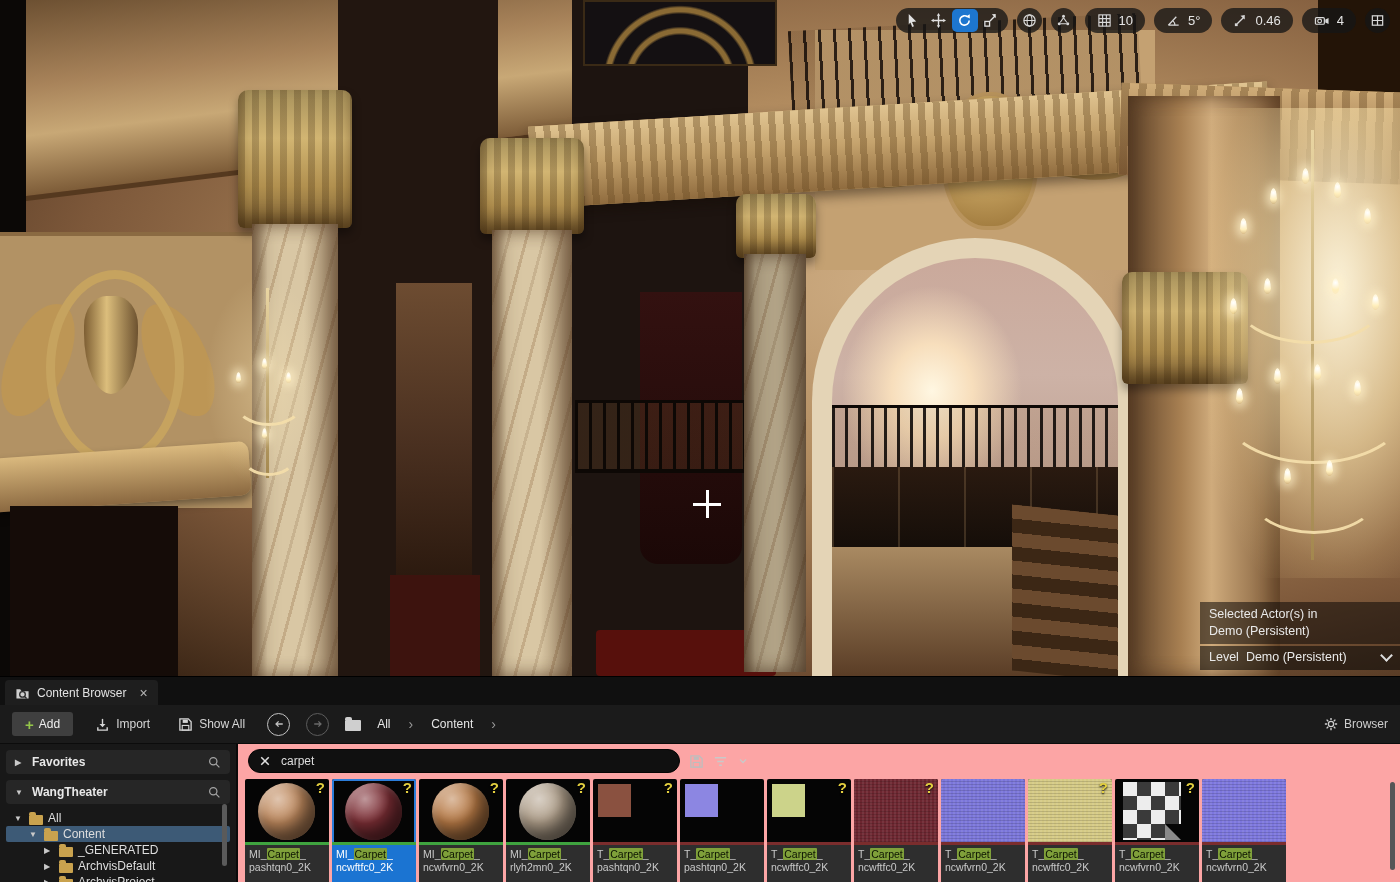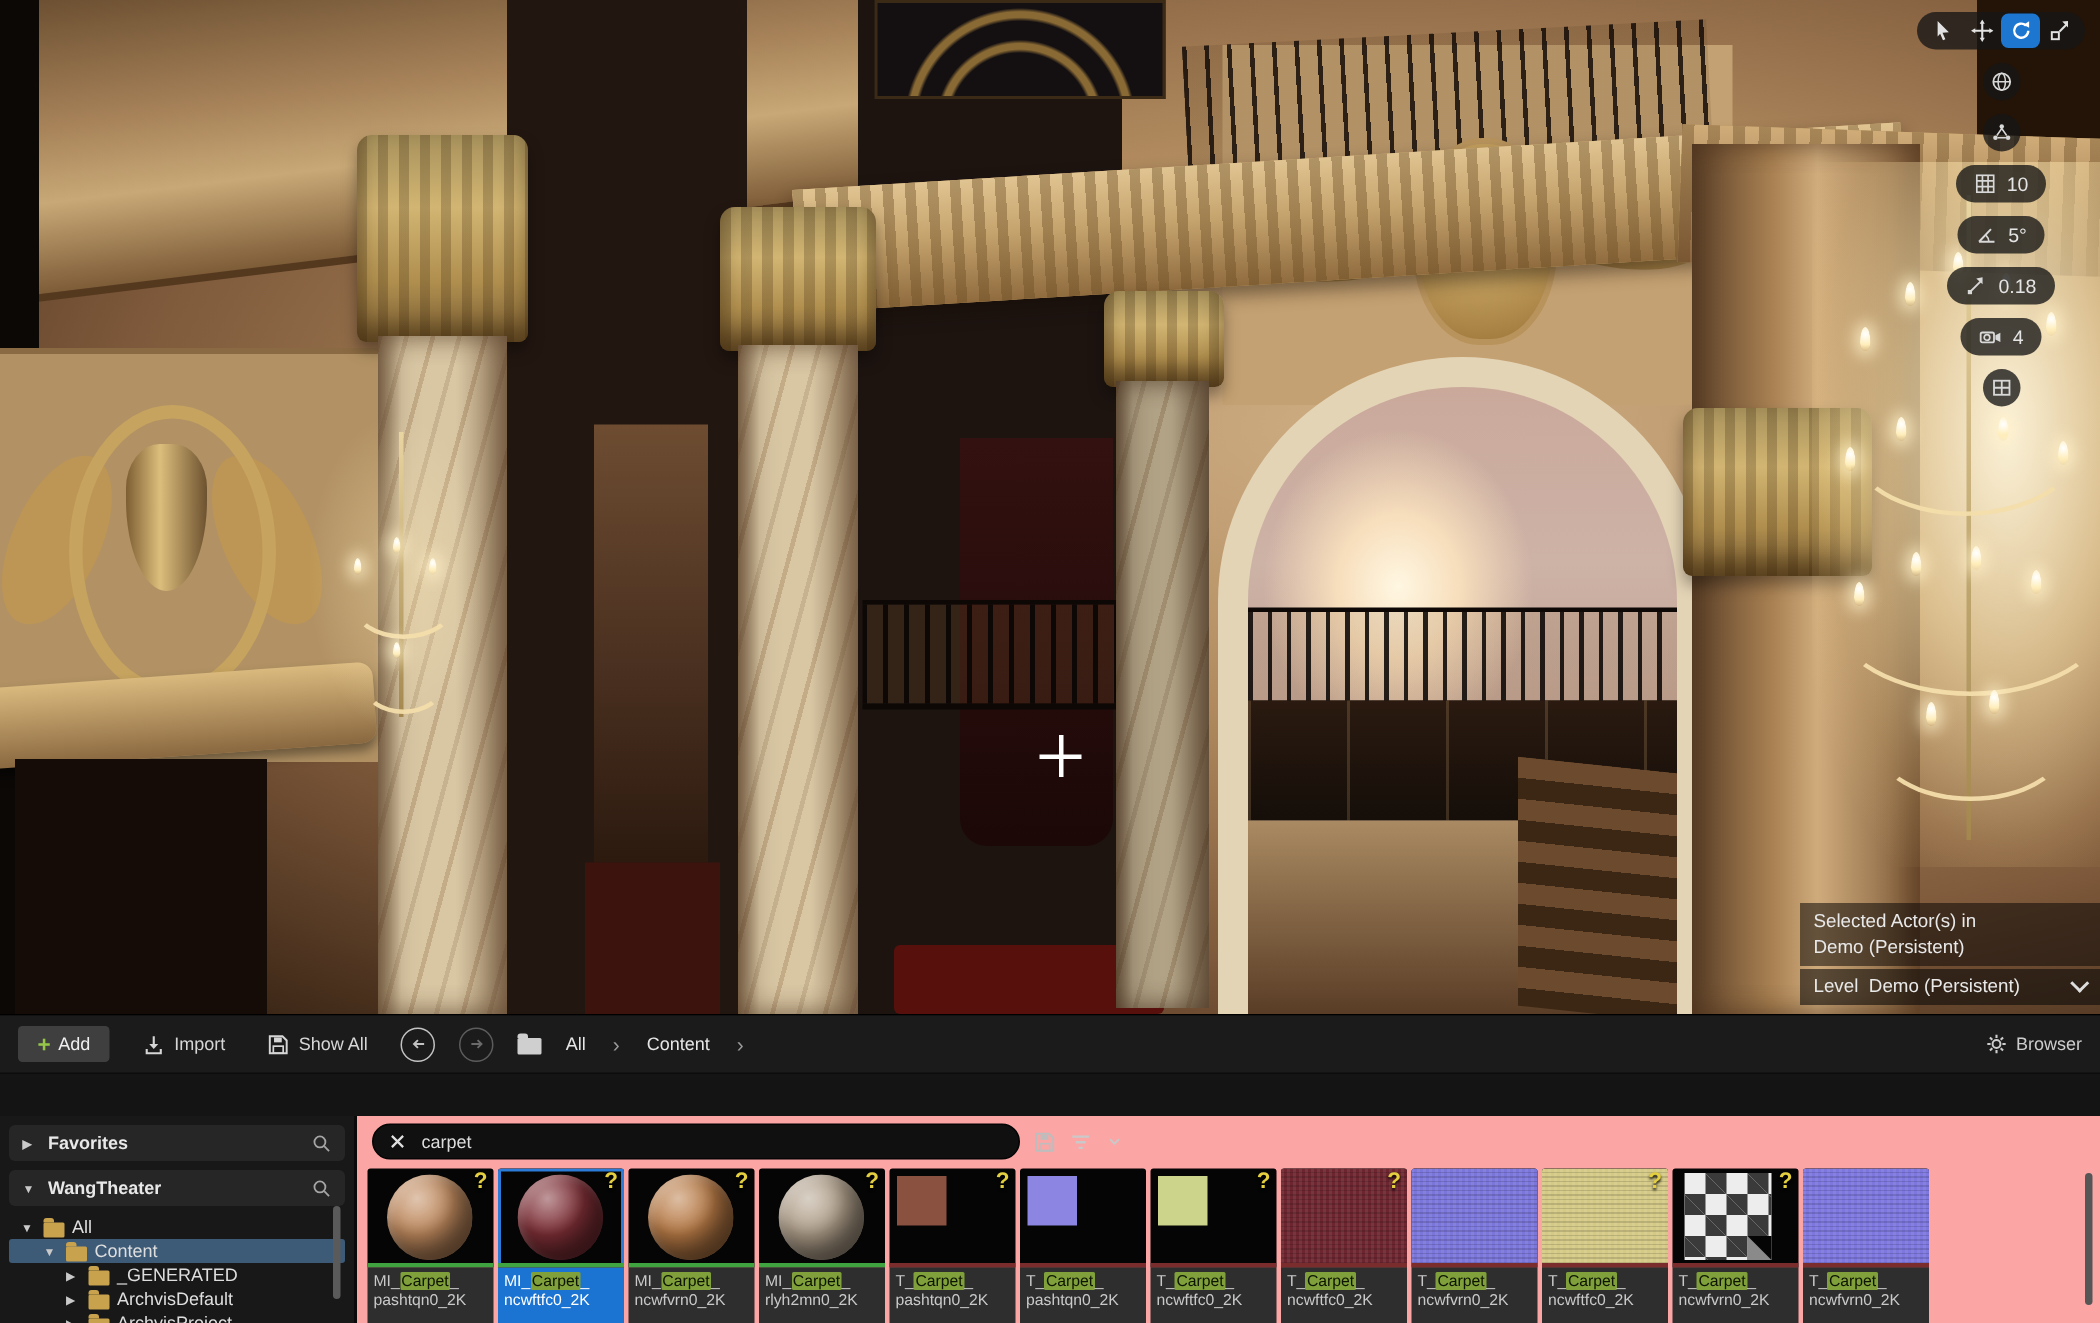--- a/index.html
+++ b/index.html
@@ -80,21 +80,21 @@
   .flame{position:absolute;width:7px;height:16px;border-radius:50% 50% 50% 50%/65% 65% 35% 35%;
     background:radial-gradient(circle at 50% 30%,#fff,#ffeebb 60%,rgba(255,220,150,.25));
     box-shadow:0 0 10px 4px rgba(255,240,200,.75);}
   .flame.sm{width:5px;height:11px;}
   #sc-cross{left:693px;top:490px;width:28px;height:28px;}
   #sc-cross::before{content:"";position:absolute;left:0;top:13px;width:28px;height:2.5px;background:#fff;}
   #sc-cross::after{content:"";position:absolute;left:13px;top:0;width:2.5px;height:28px;background:#fff;}
   
   .vp-tb{position:absolute;top:8px;display:flex;align-items:center;gap:9px;z-index:5;}
   #vp-tb-left{left:10px;}
-  #vp-tb-right{right:10px;flex-direction:column;}
+  #vp-tb-right{right:10px;}
   .pill,.circ,.vtgroup{background:rgba(22,22,22,.78);color:#e4e4e4;display:flex;align-items:center;}
   .pill{height:25px;border-radius:13px;padding:0 12px;gap:7px;font-size:13px;}
   .circ{width:25px;height:25px;border-radius:50%;justify-content:center;}
   .vtgroup{height:25px;border-radius:13px;padding:0 4px;}
   .vtool{width:26px;height:23px;display:flex;align-items:center;justify-content:center;border-radius:5px;}
   .vtool.active{background:var(--accent,#1d76cf);}
   .pill svg,.circ svg,.vtool svg{display:block;}
   .sphere-ico{width:13px;height:13px;border-radius:50%;background:radial-gradient(circle at 35% 30%,#f2f2f2,#8a8a8a 60%,#464646);}
   .vval{font-size:13px;color:#e4e4e4;}
   
@@ -297,21 +297,21 @@
           <path d="M9.5 13a6.5 6.5 0 0 0-2-4.6" stroke="#d8d8d8" stroke-width="1.2" fill="none"></path>
         </svg>
       <span class="vval">5°</span>
     </div>
     <div class="pill">
       <svg width="15" height="15" viewBox="0 0 16 16">
           <rect x="2" y="11" width="3" height="3" fill="#d8d8d8"></rect>
           <path d="M4.5 11.5L11.5 4.5" stroke="#d8d8d8" stroke-width="1.4"></path>
           <polygon points="12.5,2 12.5,7 8,2.8" fill="#d8d8d8"></polygon>
         </svg>
-      <span class="vval">0.18</span>
+      <span class="vval">0.46</span>
     </div>
     <div class="pill">
       <svg width="16" height="15" viewBox="0 0 17 16">
           <rect x="1.5" y="5" width="9.5" height="7" rx="1.2" stroke="#d8d8d8" stroke-width="1.3" fill="none"></rect>
           <circle cx="6" cy="8.5" r="2" stroke="#d8d8d8" stroke-width="1.2" fill="none"></circle>
           <polygon points="12,7 15.5,5.2 15.5,11.8 12,10" fill="#d8d8d8"></polygon>
         </svg>
       <span class="vval">4</span>
     </div>
     <div class="circ">
@@ -329,20 +329,31 @@
     </div>
     <div class="levelrow">
       <span>Level</span>
       <span>Demo (Persistent)</span>
       <span class="chev"></span>
     </div>
   </div>
 </div>
 
 <div id="cbrowser">
+  <div id="cb-tabs">
+    <div id="cb-tab">
+      <svg class="icon-svg" width="15" height="14" viewBox="0 0 16 15">
+          <path d="M1.5 3.5h4l1.5 2h7.5v8H1.5z" fill="#cfcfcf"></path>
+          <circle cx="8" cy="9" r="3" stroke="#2a2a2a" stroke-width="1.4" fill="#cfcfcf"></circle>
+          <path d="M10.2 11.2l2.2 2.2" stroke="#2a2a2a" stroke-width="1.4"></path>
+        </svg>
+      <span>Content Browser</span>
+      <span class="tabclose">×</span>
+    </div>
+  </div>
 
   <div id="cb-toolbar">
     <button class="btn-add">
       <span class="plus">+</span>
       <span>Add</span>
     </button>
     <button class="tbtn">
       <svg class="icon-svg" width="15" height="15" viewBox="0 0 16 16">
           <path d="M8 2v6" stroke="#d6d6d6" stroke-width="1.5"></path>
           <polygon points="8,11 4.8,7.5 11.2,7.5" fill="#d6d6d6"></polygon>

